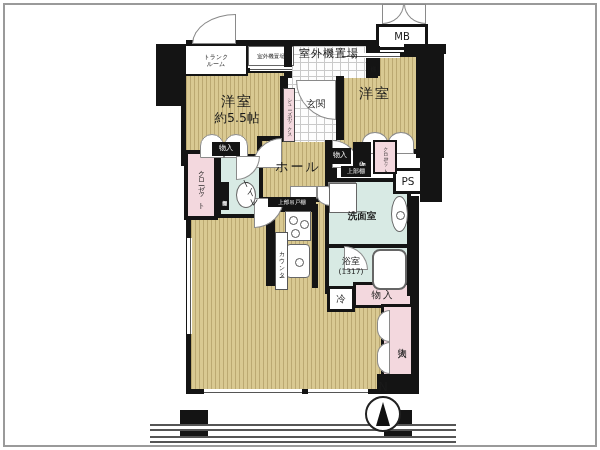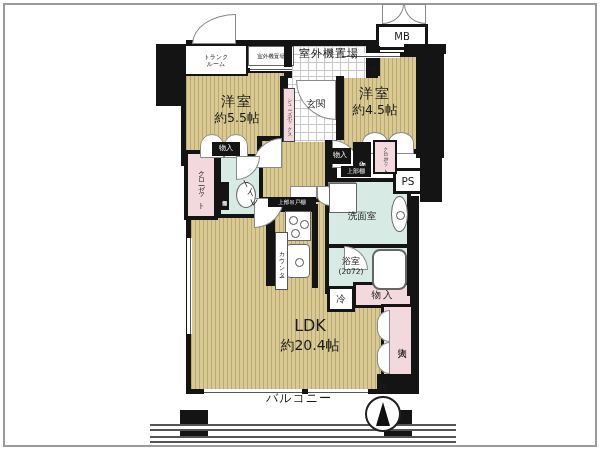--- a/index.html
+++ b/index.html
@@ -157,63 +157,54 @@
     </div>
   <div class="a lbl" style="left:300px;top:98px;width:32px;height:13px;font-size:9.5px;">
       <span>玄関</span>
     </div>
   <div class="a lbl v" style="left:284px;top:89px;width:10px;height:52px;font-size:5px;">
       <span>シューズボックス</span>
     </div>
   <div class="a lbl" style="left:340px;top:84px;width:70px;height:18px;font-size:14px;letter-spacing:2px;">
       <span>洋室</span>
     </div>
-  <div class="a lbl" style="left:340px;top:102px;width:70px;height:16px;font-size:12.5px;">
-      <span>約4.5帖</span>
+  <div class="a lbl" style="left:262px;top:158px;width:72px;height:18px;font-size:13px;letter-spacing:2px;">
+      <span>ホール</span>
     </div>
   <div class="a lbl v" style="left:188px;top:154px;width:26px;height:62px;font-size:7px;">
       <span>クローゼット</span>
     </div>
   <div class="a lbl v" style="left:240px;top:162px;width:16px;height:50px;font-size:9px;transform:rotate(-25deg);">
       <span>トイレ</span>
     </div>
   <div class="a lbl" style="left:393px;top:171px;width:30px;height:20px;font-size:10.5px;">
       <span>PS</span>
     </div>
-  <div class="a lbl" style="left:332px;top:210px;width:60px;height:13px;font-size:9.5px;">
+  <div class="a lbl" style="left:332px;top:210px;width:60px;height:13px;font-size:9.5px;font-weight:bold;">
       <span>洗面室</span>
     </div>
   <div class="a lbl" style="left:330px;top:256px;width:42px;height:11px;font-size:9px;">
       <span>浴室</span>
     </div>
   <div class="a lbl" style="left:330px;top:267px;width:42px;height:10px;font-size:7.5px;">
-      <span>(2072)</span>
+      <span>(1317)</span>
     </div>
   <div class="a lbl" style="left:330px;top:289px;width:22px;height:20px;font-size:9.5px;">
       <span>冷</span>
     </div>
   <div class="a lbl" style="left:356px;top:285px;width:54px;height:20px;font-size:9.5px;letter-spacing:2px;">
       <span>物入</span>
     </div>
   <div class="a lbl v" style="left:390px;top:310px;width:24px;height:62px;font-size:9px;">
       <span>物入</span>
-    </div>
-  <div class="a lbl" style="left:270px;top:316px;width:80px;height:20px;font-size:16px;">
-      <span>LDK</span>
-    </div>
-  <div class="a lbl" style="left:270px;top:336px;width:80px;height:18px;font-size:14px;">
-      <span>約20.4帖</span>
     </div>
 
   <div class="a wall" style="left:180px;top:410px;width:28px;height:32px;"></div>
   <div class="a wall" style="left:384px;top:410px;width:28px;height:32px;"></div>
   <div class="a rail" style="left:150px;top:424px;width:306px;height:7px;"></div>
   <div class="a rail" style="left:150px;top:436px;width:306px;height:7px;"></div>
-  <div class="a lbl" style="left:244px;top:391px;width:110px;height:15px;font-size:12px;letter-spacing:1px;">
-      <span>バルコニー</span>
-    </div>
 
   <div class="a lbl" style="left:369px;top:380px;width:28px;height:15px;font-size:13px;">
       <span>N</span>
     </div>
   <div class="a" style="left:365px;top:396px;width:36px;height:36px;border:2px solid #222;border-radius:50%;background:#fff;"></div>
   <div class="a needle" style="left:376px;top:402px;"></div>
 </div>
 
 </body></html>

